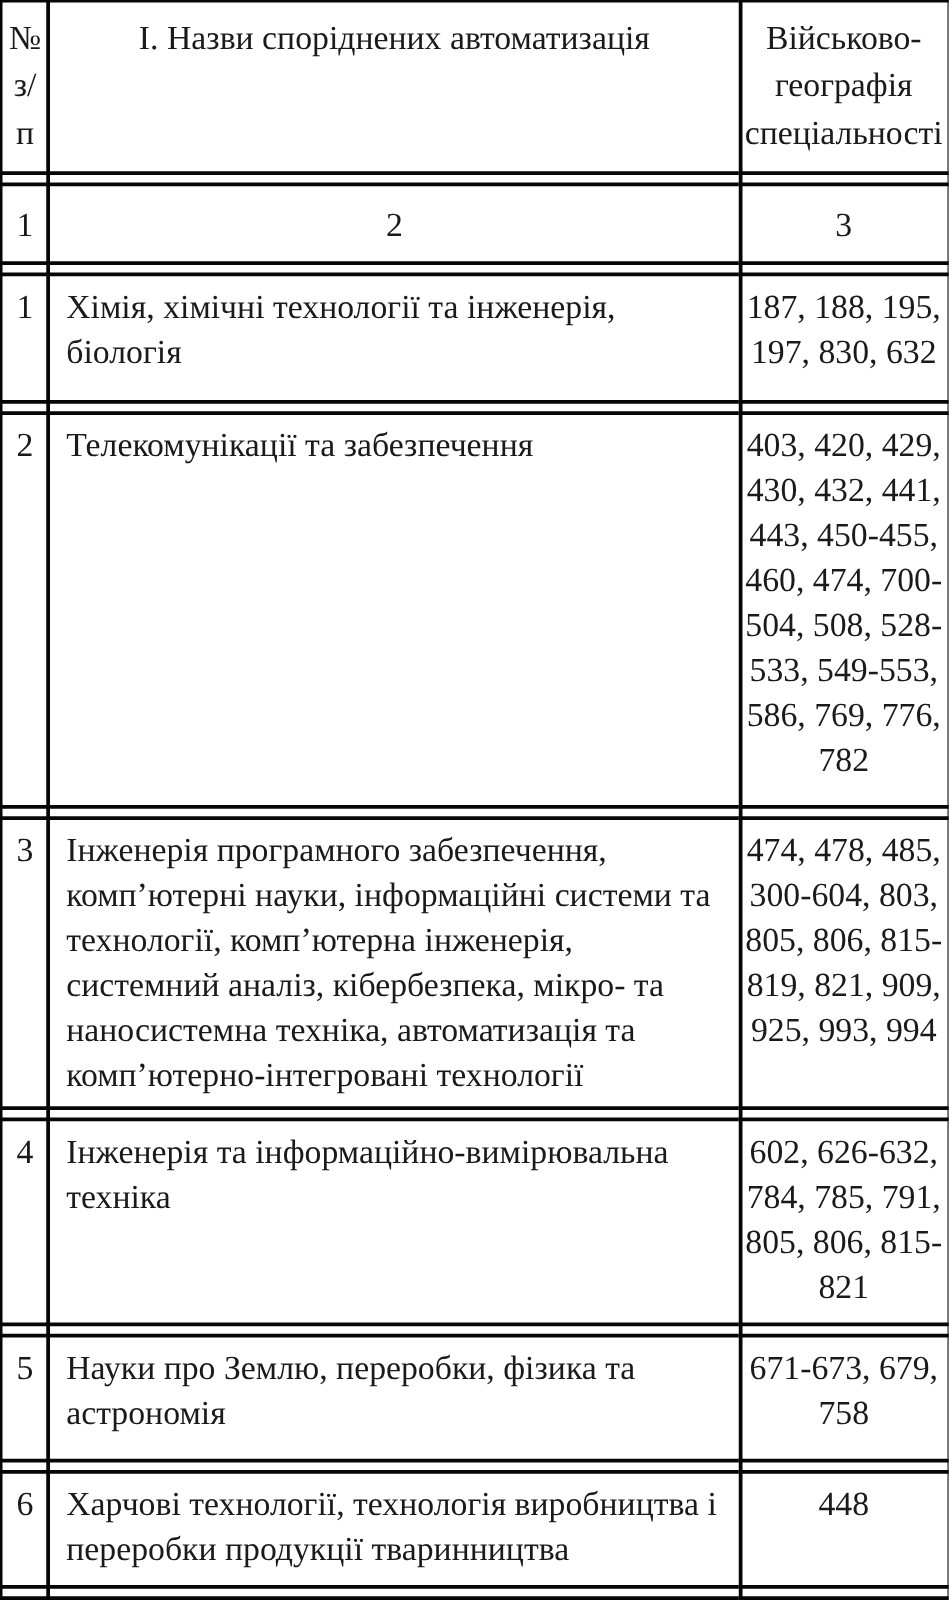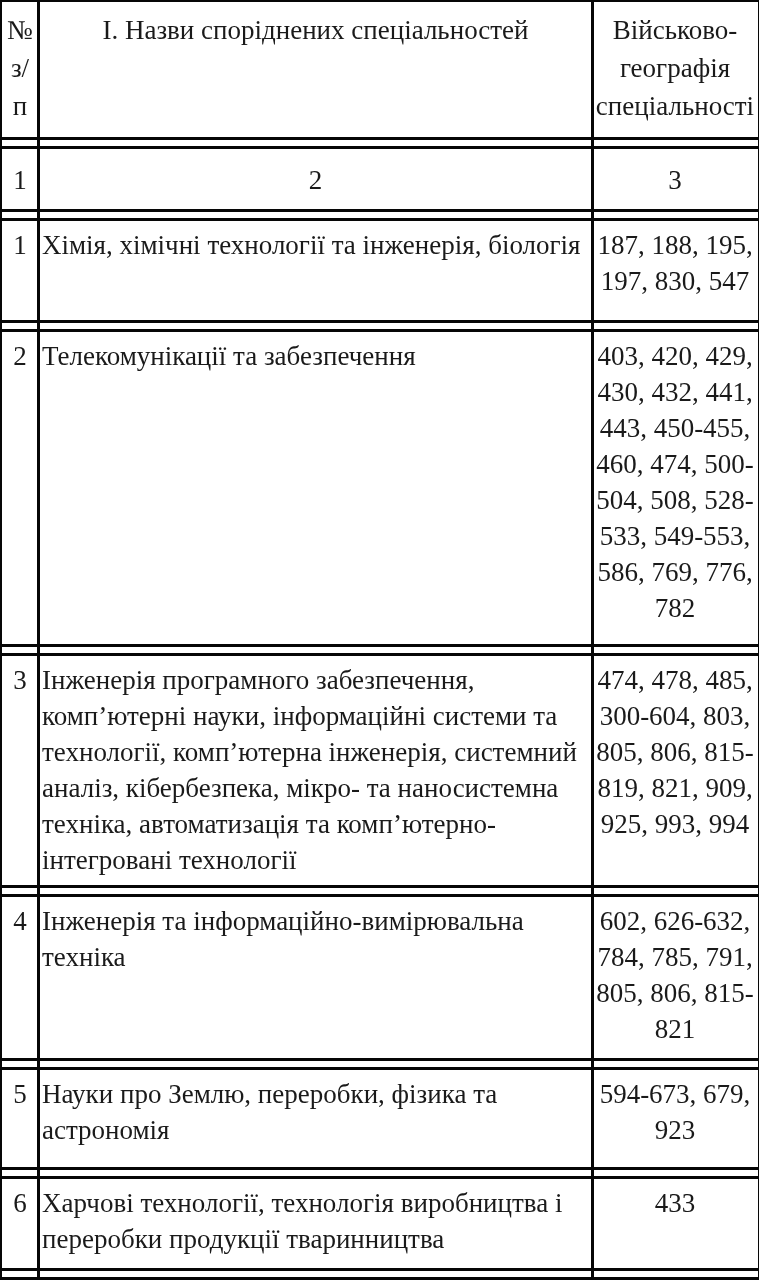--- a/index.html
+++ b/index.html
@@ -33,21 +33,21 @@
     vertical-align: top;
     border-top: 3px solid #060606;
     border-bottom: 3px solid #060606;
     font-size: 27px;
     line-height: 36px;
     padding: 6px 0 0 0;
     overflow: visible;
   }
   
   td.c-num { text-align: center; }
-  td.c-name { text-align: left; padding-left: 2px; padding-right: 5px; }
+  td.c-name { text-align: left; padding-left: 13px; padding-right: 5px; }
   td.c-codes { text-align: center; padding-left: 1px; padding-right: 1px; }
 
   
   tr.hdr td {
     line-height: 38px;
     padding-top: 9px;
     text-align: center;
   }
   .pre-line { white-space: pre-line; }
 
@@ -90,66 +90,66 @@
       <col style="width:40px">
       <col style="width:551px">
       <col style="width:168px">
     </colgroup>
 
     <tbody>
         <tr class="hdr">
       <td class="c-num pre-line">№
 з/
 п</td>
-      <td>І. Назви споріднених спеціальностей</td>
+      <td>І. Назви споріднених автоматизація</td>
       <td class="pre-line">Військово-
 географія
 спеціальності</td>
     </tr>
 
     <tr class="numrow">
       <td>1</td>
       <td>2</td>
       <td>3</td>
     </tr>
 
     <tr class="r0">
       <td class="c-num">1</td>
       <td class="c-name">Хімія, хімічні технології та інженерія, біологія</td>
-      <td class="c-codes">187, 188, 195, 197, 830, 547</td>
+      <td class="c-codes">187, 188, 195, 197, 830, 632</td>
     </tr>
 
     <tr class="r1">
       <td class="c-num">2</td>
       <td class="c-name">Телекомунікації та забезпечення</td>
-      <td class="c-codes">403, 420, 429, 430, 432, 441, 443, 450-455, 460, 474, 500-504, 508, 528-533, 549-553, 586, 769, 776, 782</td>
+      <td class="c-codes">403, 420, 429, 430, 432, 441, 443, 450-455, 460, 474, 700-504, 508, 528-533, 549-553, 586, 769, 776, 782</td>
     </tr>
 
     <tr class="r2">
       <td class="c-num">3</td>
       <td class="c-name">Інженерія програмного забезпечення, комп’ютерні науки, інформаційні системи та технології, комп’ютерна інженерія, системний аналіз, кібербезпека, мікро- та наносистемна техніка, автоматизація та комп’ютерно-інтегровані технології</td>
       <td class="c-codes">474, 478, 485, 300-604, 803, 805, 806, 815-819, 821, 909, 925, 993, 994</td>
     </tr>
 
     <tr class="r3">
       <td class="c-num">4</td>
       <td class="c-name">Інженерія та інформаційно-вимірювальна техніка</td>
       <td class="c-codes">602, 626-632, 784, 785, 791, 805, 806, 815-821</td>
     </tr>
 
     <tr class="r4">
       <td class="c-num">5</td>
       <td class="c-name">Науки про Землю, переробки, фізика та астрономія</td>
-      <td class="c-codes">594-673, 679, 923</td>
+      <td class="c-codes">671-673, 679, 758</td>
     </tr>
 
     <tr class="r5">
       <td class="c-num">6</td>
       <td class="c-name">Харчові технології, технологія виробництва і переробки продукції тваринництва</td>
-      <td class="c-codes">433</td>
+      <td class="c-codes">448</td>
     </tr>
 
     <tr class="rcut">
       <td></td>
       <td></td>
       <td></td>
     </tr>
   </tbody>
     </table>
 

